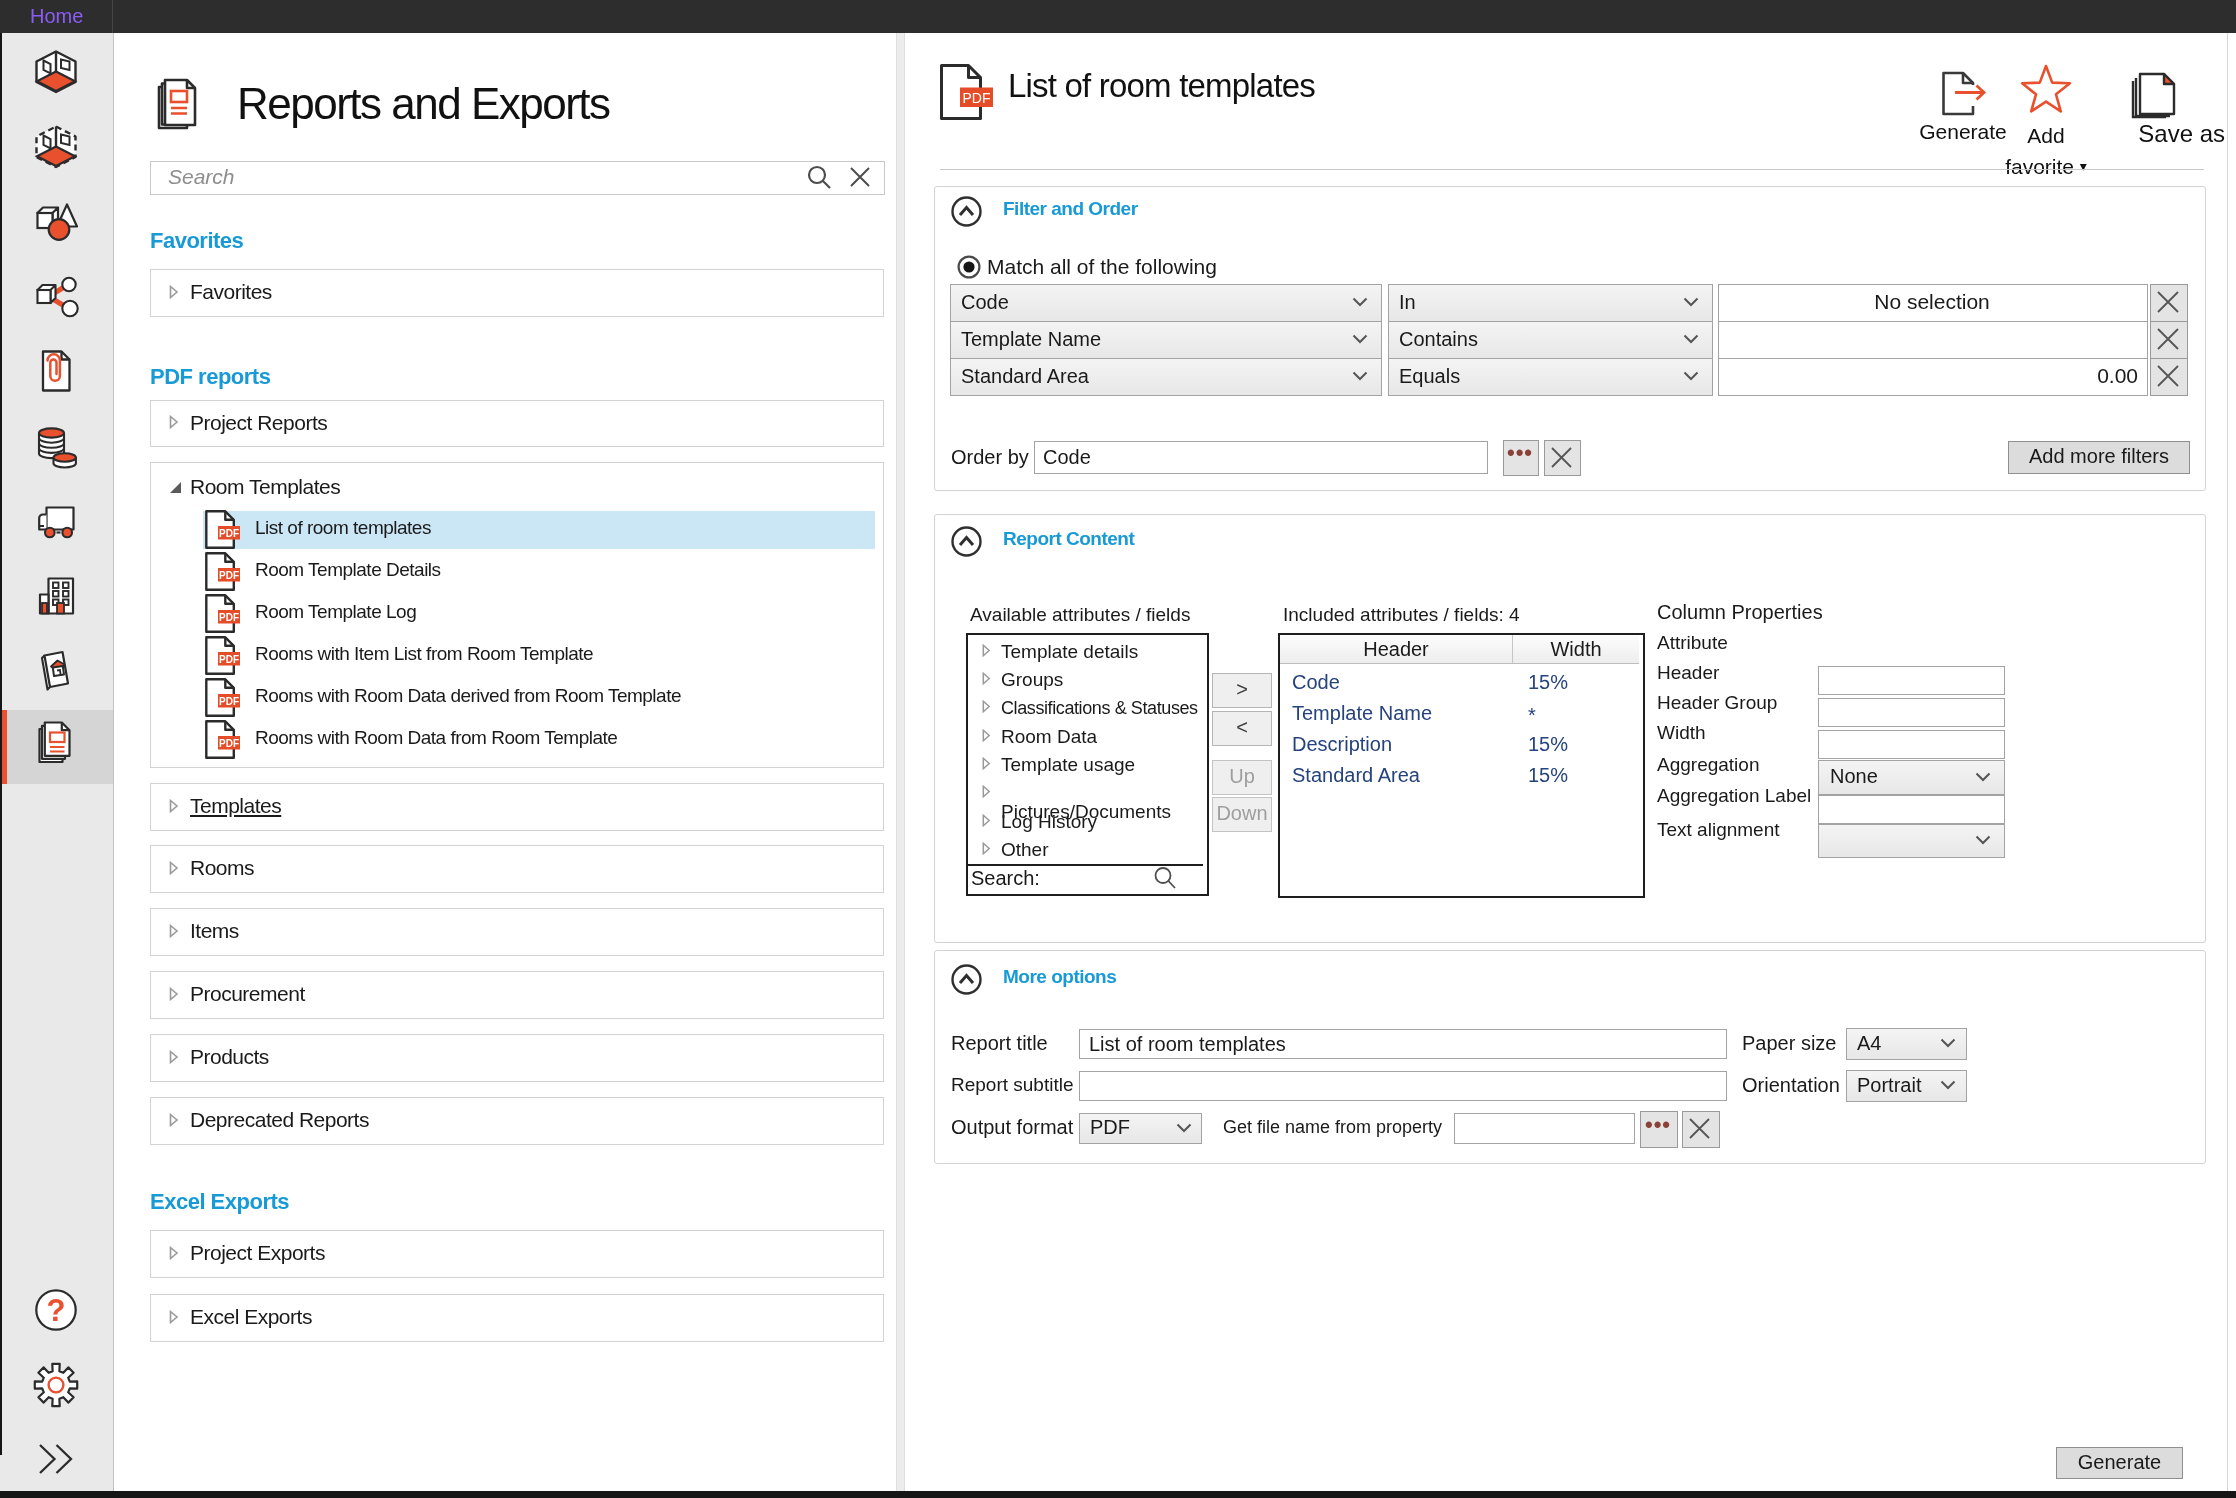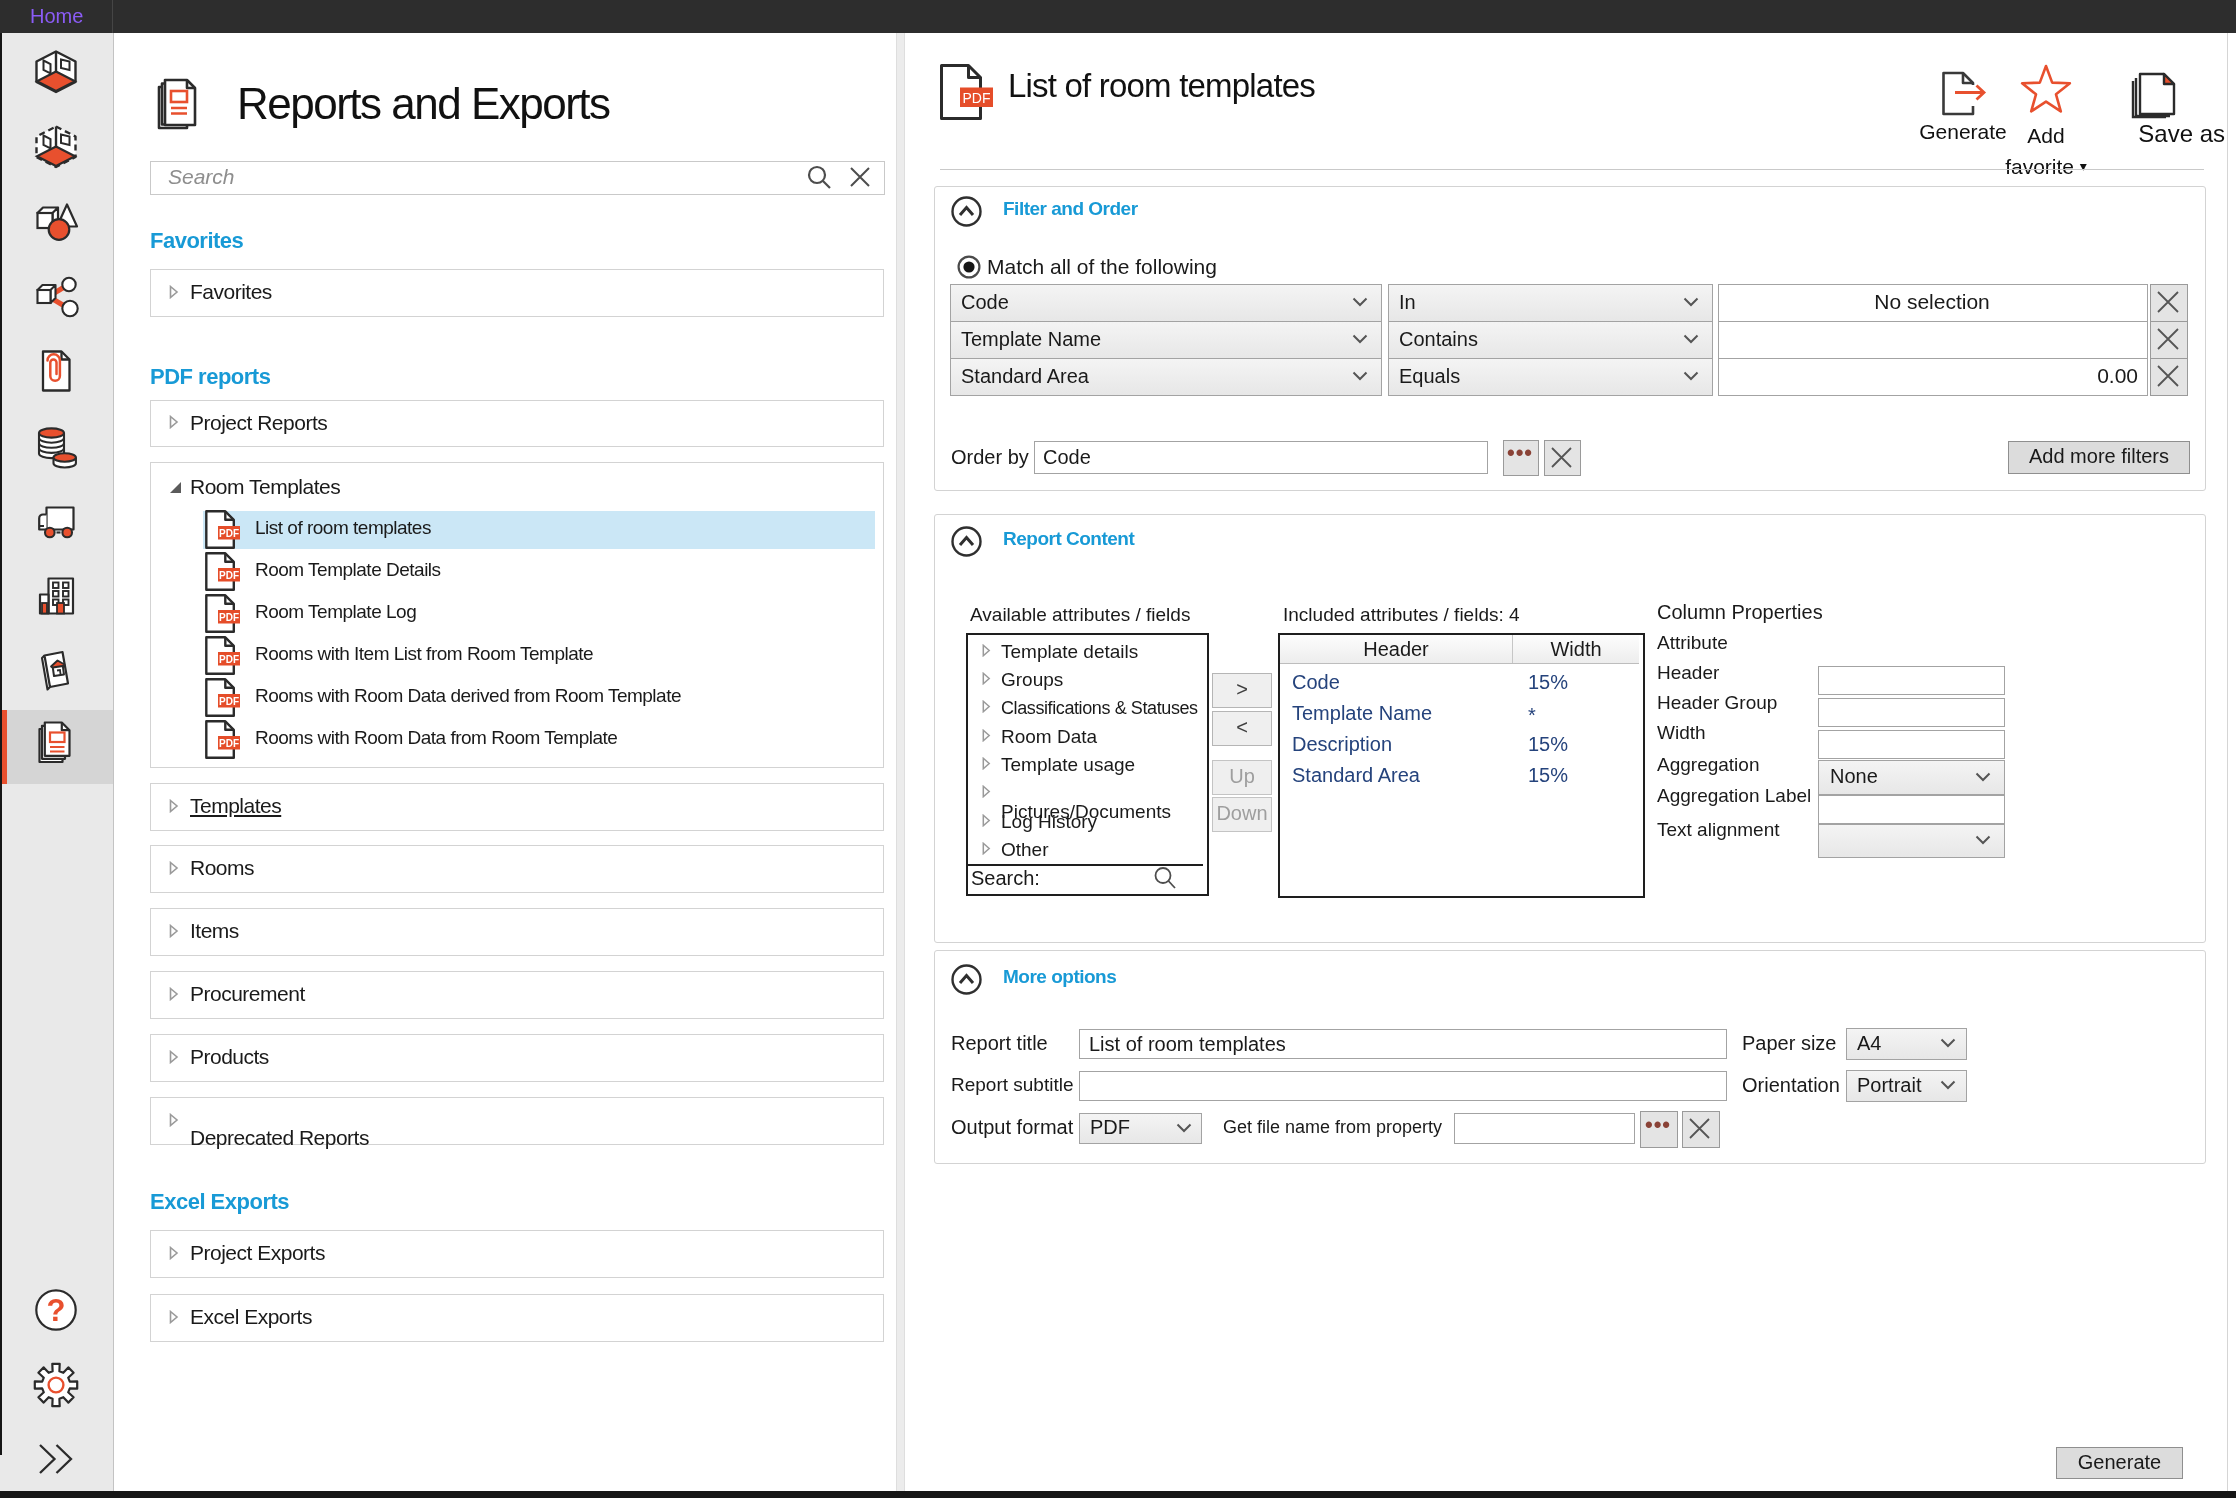--- a/index.html
+++ b/index.html
@@ -252,21 +252,21 @@
 <div class="box" style="left:150px;top:1034px;width:732px;height:46px;"></div>
 <svg class="a" style="left:169px;top:1050px;" width="10" height="14" viewBox="0 0 10 14">
     <path d="M1.5 1.5 L8 7 L1.5 12.5 Z" fill="#fdfdfd" stroke="#9a9a9a" stroke-width="1.6"></path>
   </svg>
 <div class="rowtxt" style="left:190px;top:1034px;height:46px;line-height:46px;text-align:right;">Products</div>
 
 <div class="box" style="left:150px;top:1097px;width:732px;height:46px;"></div>
 <svg class="a" style="left:169px;top:1113px;" width="10" height="14" viewBox="0 0 10 14">
     <path d="M1.5 1.5 L8 7 L1.5 12.5 Z" fill="#fdfdfd" stroke="#9a9a9a" stroke-width="1.6"></path>
   </svg>
-<div class="rowtxt" style="left:190px;top:1097px;height:46px;line-height:46px;margin-top:18px;">Deprecated Reports</div>
+<div class="rowtxt" style="left:190px;top:1097px;height:46px;line-height:46px;">Deprecated Reports</div>
 
 <div class="box" style="left:150px;top:1230px;width:732px;height:46px;"></div>
 <svg class="a" style="left:169px;top:1246px;" width="10" height="14" viewBox="0 0 10 14">
     <path d="M1.5 1.5 L8 7 L1.5 12.5 Z" fill="#fdfdfd" stroke="#9a9a9a" stroke-width="1.6"></path>
   </svg>
 <div class="rowtxt" style="left:190px;top:1230px;height:46px;line-height:46px;">Project Exports</div>
 
 <div class="box" style="left:150px;top:1294px;width:732px;height:46px;"></div>
 <svg class="a" style="left:169px;top:1310px;" width="10" height="14" viewBox="0 0 10 14">
     <path d="M1.5 1.5 L8 7 L1.5 12.5 Z" fill="#fdfdfd" stroke="#9a9a9a" stroke-width="1.6"></path>

